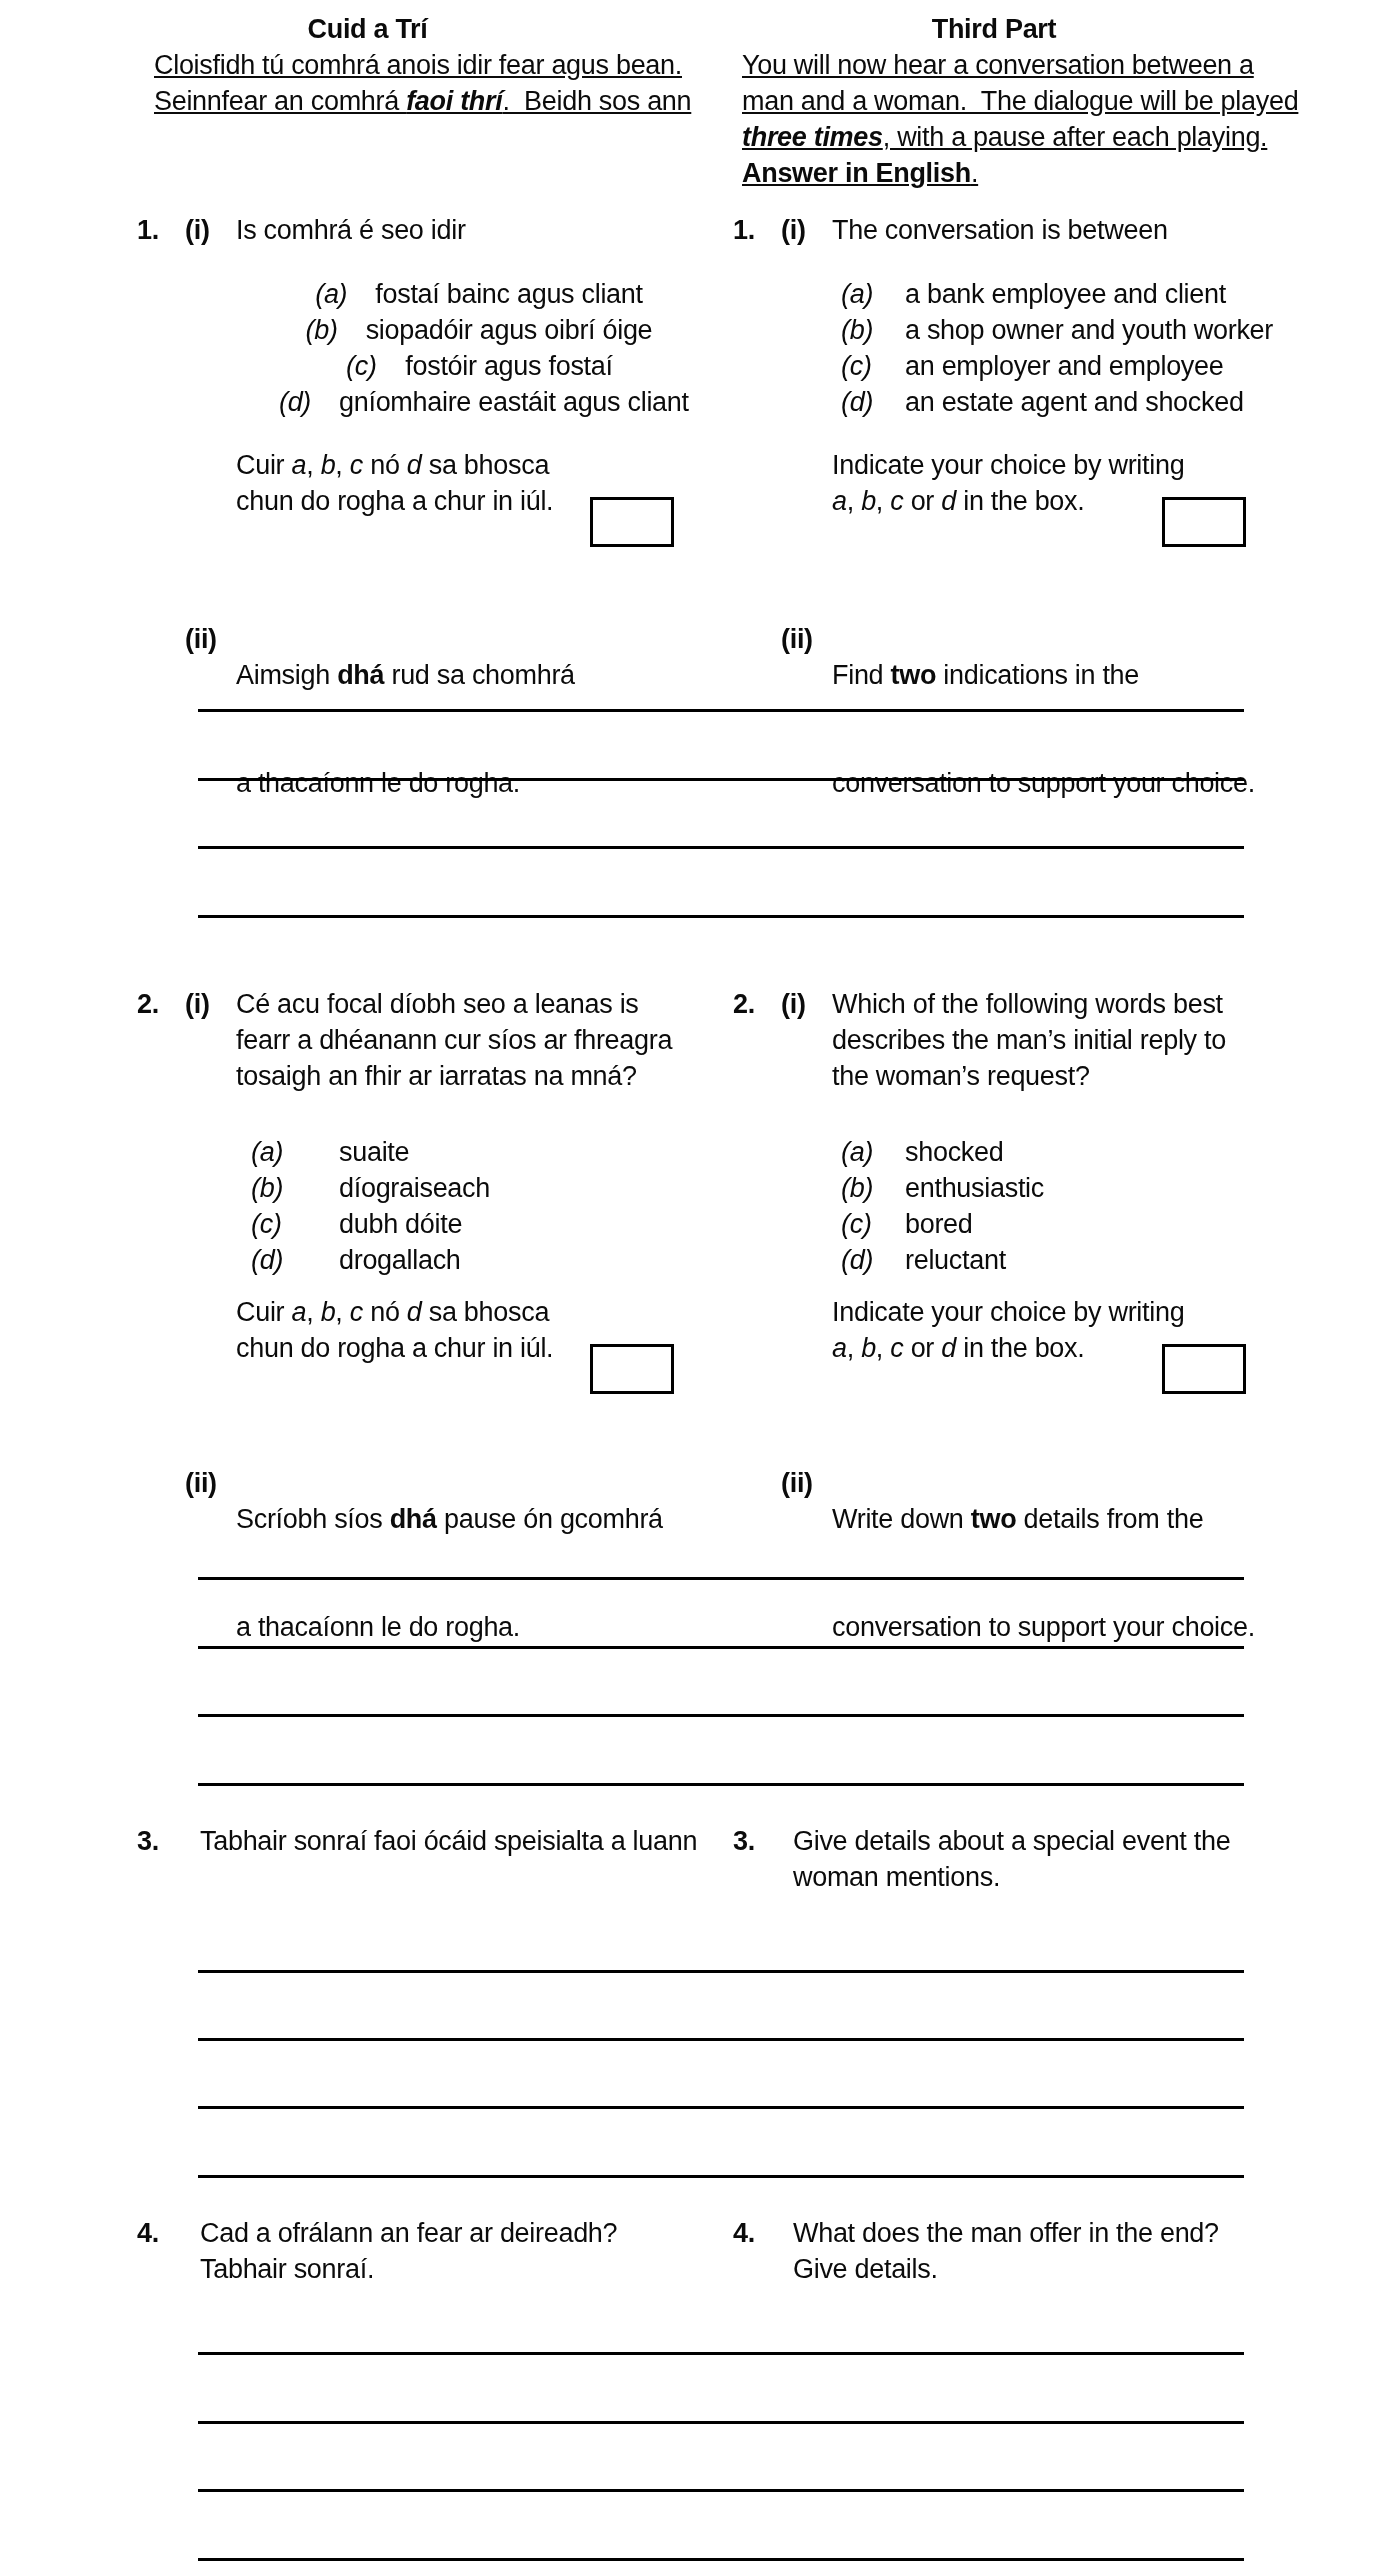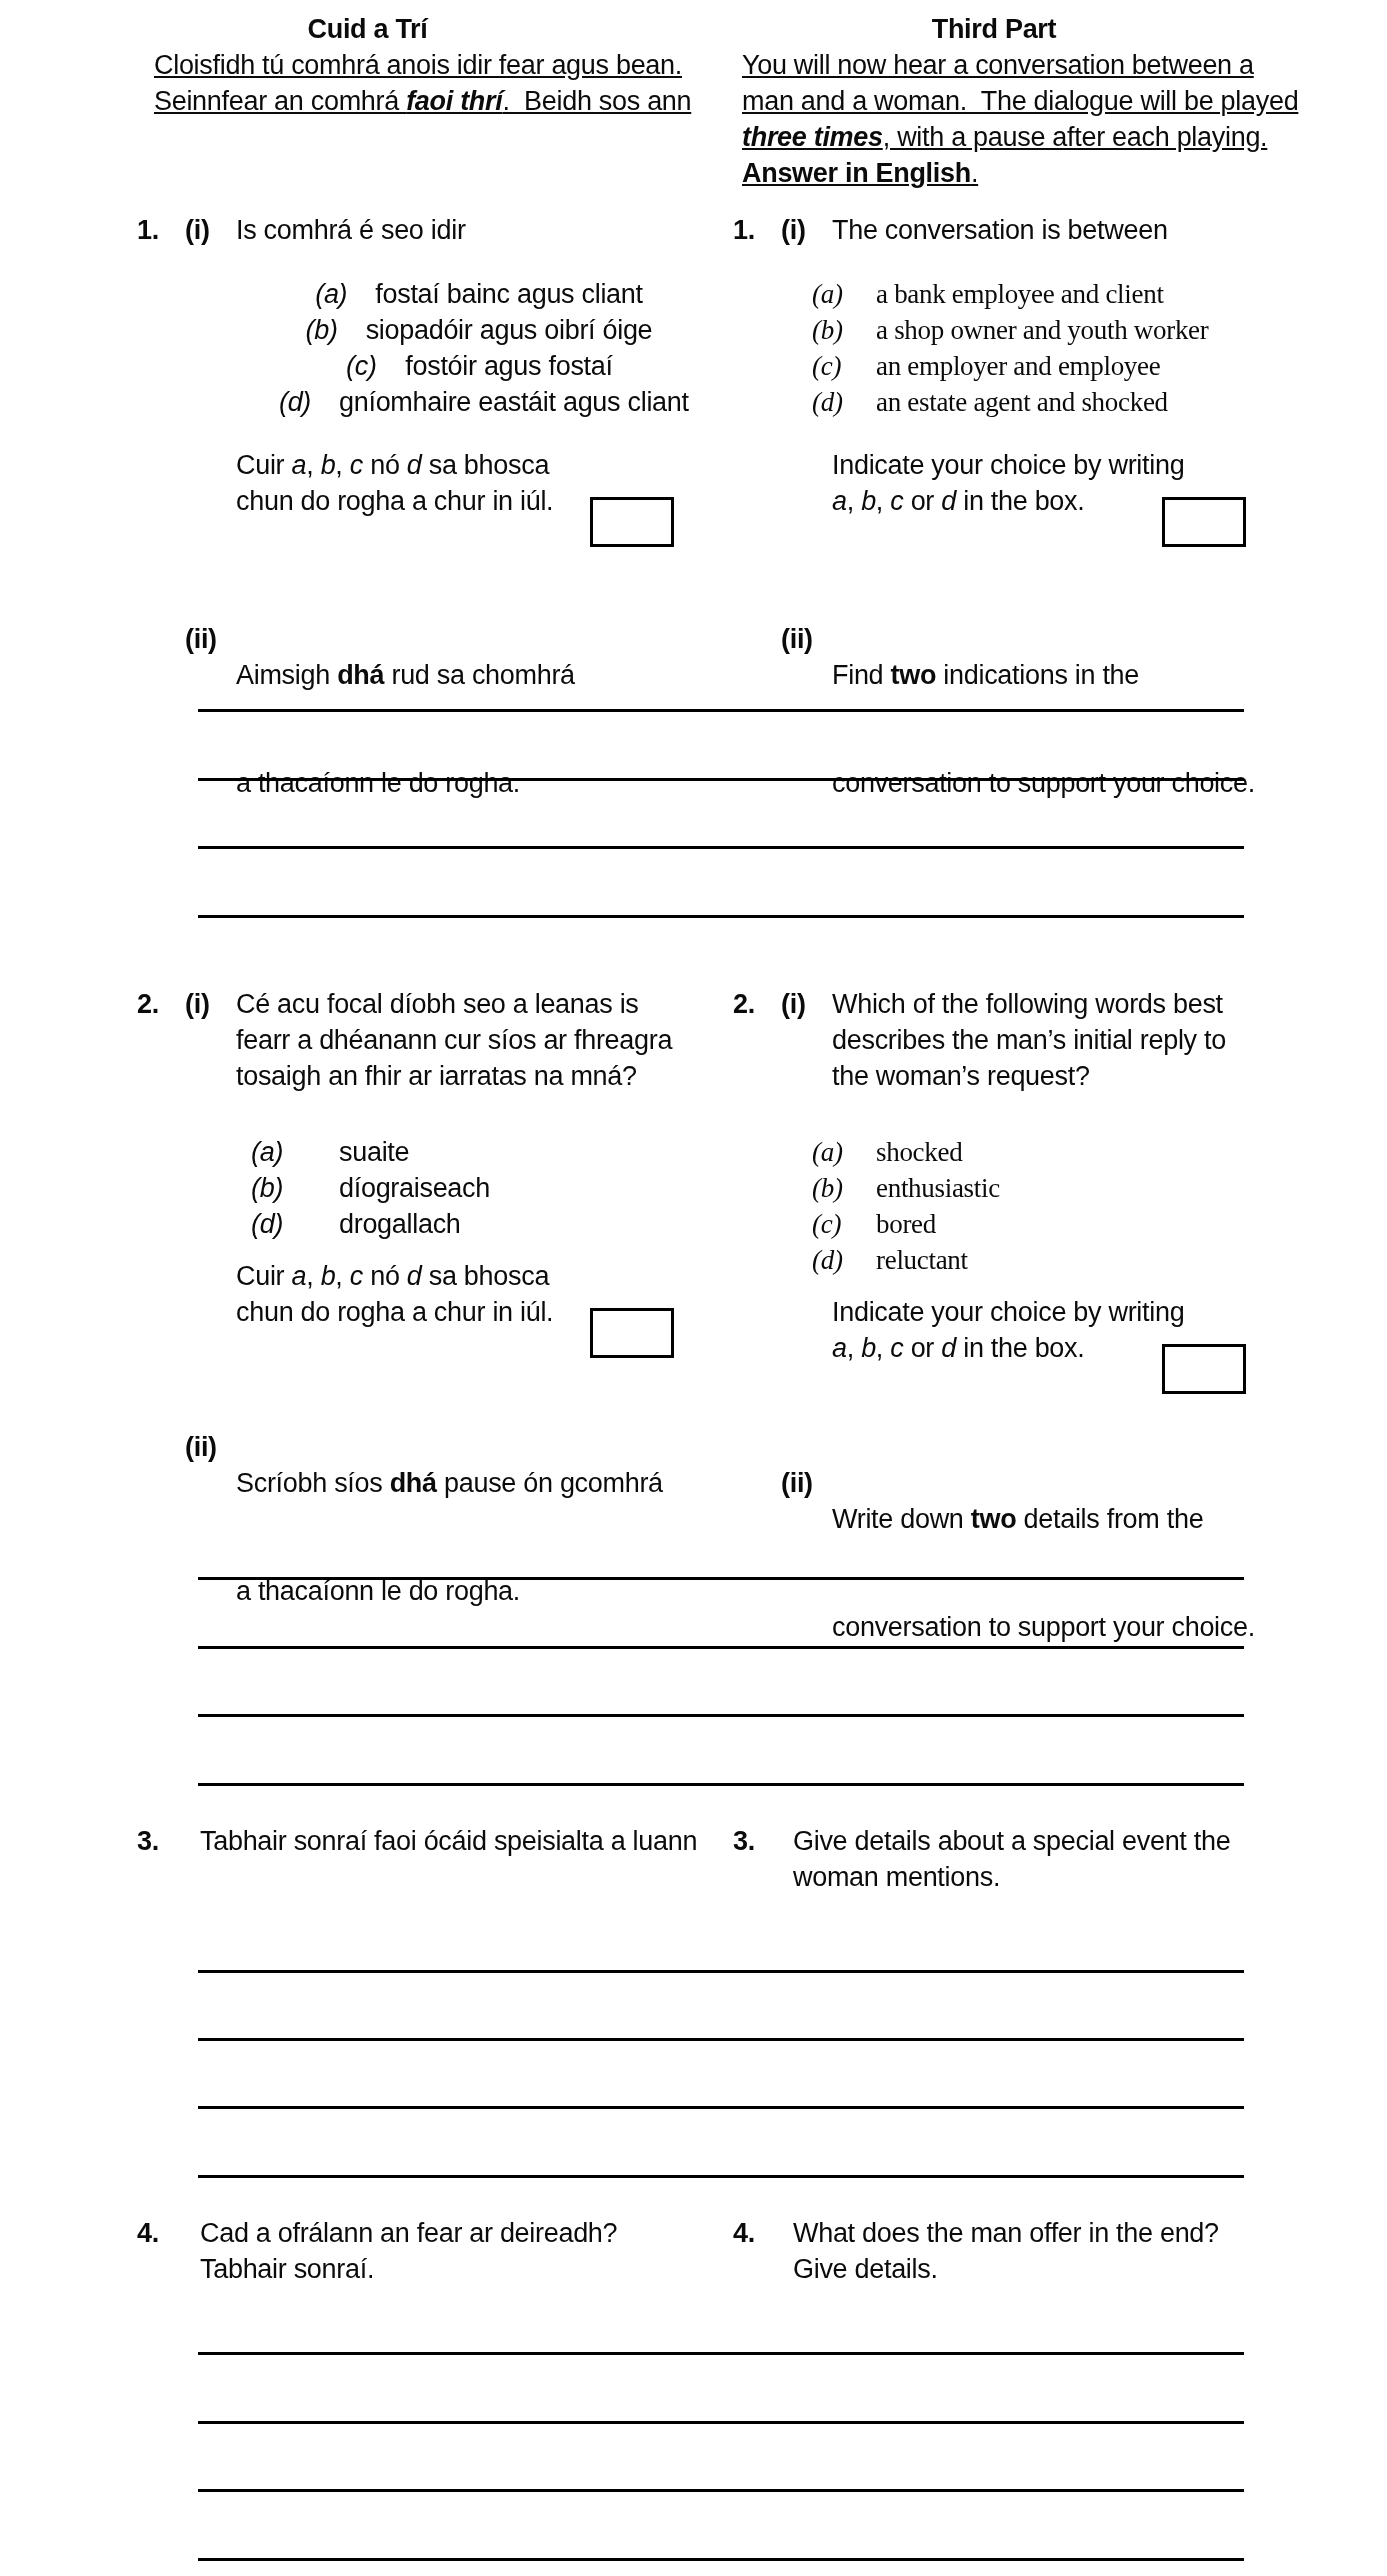--- a/index.html
+++ b/index.html
@@ -21,21 +21,21 @@
   .hdr .title{font-weight:bold;text-align:center;white-space:pre;}
   .hdr .hline{white-space:pre;text-decoration:underline;}
   .qcol{position:absolute;width:542px;}
   .qline{position:relative;padding-left:99px;white-space:pre;}
   .qline3{position:relative;white-space:pre;}
   .pl82{padding-left:63px;}
   .pl78{padding-left:60px;}
   .qnum{position:absolute;left:0;font-weight:bold;}
   .qpart{position:absolute;left:48px;font-weight:bold;}
   .opts{margin-left:114px;}
-  .opts.r{margin-left:79px;font-family:Liberation Serif, serif;}
+  .opts.r{margin-left:108px;}
   .opt{white-space:pre;}
   .olet{display:inline-block;width:88px;font-style:italic;}
   .opts.r .olet{width:64px;}
   .instr{position:relative;margin-left:99px;}
   .iline{white-space:pre;}
   .cbox{position:absolute;box-sizing:border-box;width:84px;height:50px;border:3.1px solid #000;top:50px;background:#fff;}
   .cbox.lft{left:354px;}
   .cbox.rgt{left:330px;}
   .p2{position:relative;padding-left:99px;white-space:pre;}
   .aline{position:absolute;width:1046px;height:0;border-top:3.1px solid #000;}
@@ -102,20 +102,21 @@
   <div class="aline" style="left:198px;top:846px;"></div>
   <div class="aline" style="left:198px;top:915px;"></div>
 
   <div class="qcol" style="left:137px;top:986px;">
     <div class="qline"><span class="qnum">2.</span><span class="qpart">(i)</span><span>Cé acu focal díobh seo a leanas is</span></div>
     <div class="qline"><span>fearr a dhéanann cur síos ar fhreagra</span></div>
     <div class="qline"><span>tosaigh an fhir ar iarratas na mná?</span></div>
     <div class="opts" style="margin-top:40px;">
       <div class="opt"><span class="olet">(a)</span><span>suaite</span></div>
       <div class="opt"><span class="olet">(b)</span><span>díograiseach</span></div>
+      <div class="opt"><span class="olet">(c)</span><span>dubh dóite</span></div>
       <div class="opt"><span class="olet">(d)</span><span>drogallach</span></div>
     </div>
     <div class="instr" style="margin-top:16px;">
       <div class="iline"><span>Cuir </span><span class="i">a</span><span>, </span><span class="i">b</span><span>, </span><span class="i">c</span><span> nó </span><span class="i">d</span><span> sa bhosca</span></div>
       <div class="iline"><span>chun do rogha a chur in iúl.</span></div>
       <div class="cbox lft"></div>
     </div>
     <div class="p2" style="margin-top:63px;">
       <span class="qpart">(ii)</span><div><span>Scríobh síos </span><span class="b">dhá</span><span> pause ón gcomhrá</span></div>
       <div><span>a thacaíonn le do rogha.</span></div>

